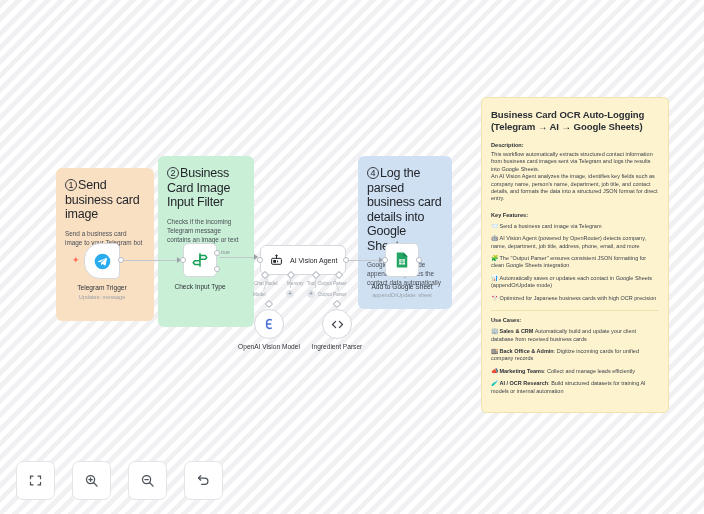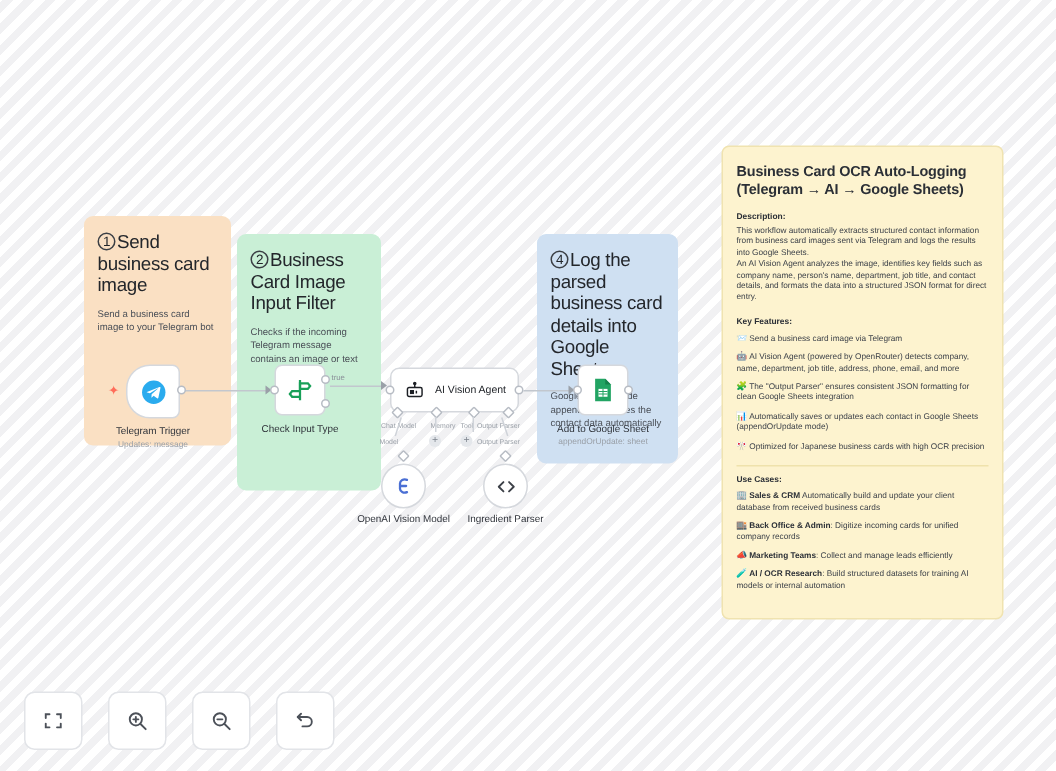--- a/index.html
+++ b/index.html
@@ -44,21 +44,21 @@
     vertical-align: 1px;
     margin-right: 1px;
   }
   .sticky-sub {
     margin-top: 7px;
     font-size: 6.4px;
     line-height: 9px;
     color: #4a4f57;
   }
 
-  #note1 { left: 56px;  top: 144px; width: 98px;  height: 153px; background:#fae0c3; }
+  #note1 { left: 56px;  top: 168px; width: 98px;  height: 153px; background:#fae0c3; }
   #note2 { left: 158px; top: 156px; width: 96px;  height: 171px; background:#c9efd6; }
   #note3 { left: 258px; top: 156px; width: 96px;  height: 153px; background:#fbd3dd; }
   #note4 { left: 358px; top: 156px; width: 94px;  height: 153px; background:#cfe0f2; }
 
   
   #info-note {
     position: absolute;
     left: 461px; top: 97px; width: 188px; height: 316px;
     background: #fdf3cf;
     border: 1px solid #f0e3b0;

